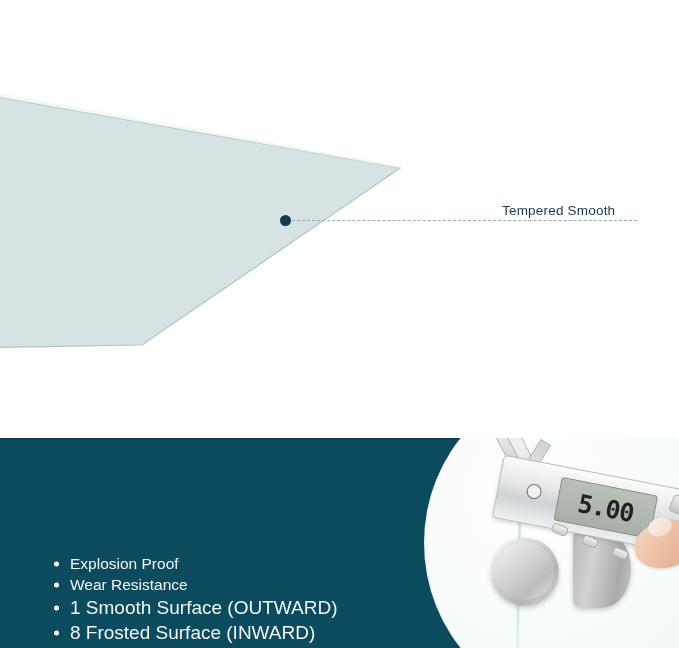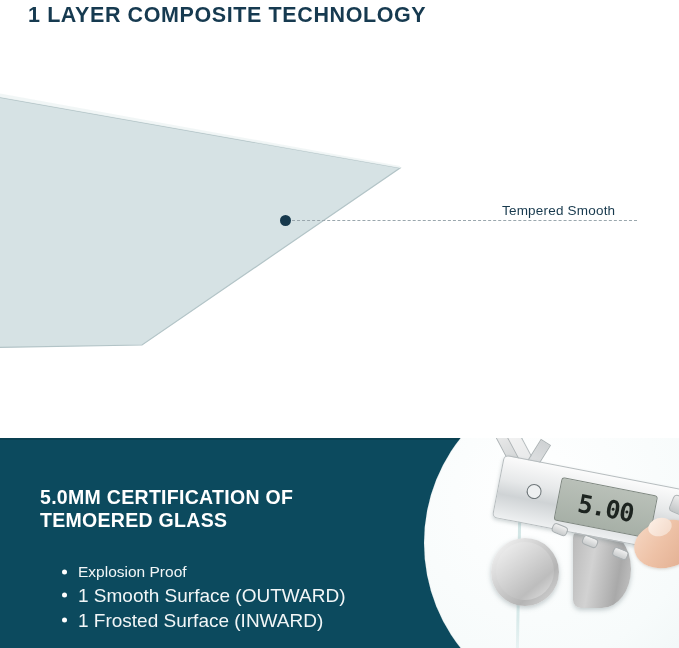--- a/index.html
+++ b/index.html
@@ -47,21 +47,21 @@
     position:absolute;left:0;top:438px;width:679px;height:210px;
     background:#0c4a5e;overflow:hidden;
   }
   #panel-topline{position:absolute;left:0;top:0;width:679px;height:2px;background:#0a4051;}
 
   #panel-heading{
     position:absolute;left:40px;top:48px;width:330px;
     color:#ffffff;font-weight:bold;font-size:19.5px;line-height:23px;
     letter-spacing:0.3px;
   }
-  #bullet-list{position:absolute;left:40px;top:108px;width:340px;list-style:none;margin:16px;padding:0;}
+  #bullet-list{position:absolute;left:40px;top:108px;width:340px;list-style:none;margin:8px;padding:0;}
   #bullet-list li{
     color:#f2f6f7;position:relative;padding-left:22px;
     white-space:nowrap;
   }
   #bullet-list li::before{
     content:"";position:absolute;left:6px;top:50%;transform:translateY(-50%);
     width:5px;height:5px;border-radius:50%;background:#ffffff;
   }
   #bullet-list li.small{font-size:15.5px;line-height:20.5px;}
   #bullet-list li.large{font-size:19px;line-height:25px;}
@@ -158,41 +158,40 @@
     background:linear-gradient(140deg,#fdf0e7,#f3d9c8);transform:rotate(-16deg);
   }
 </style>
 </head>
 <body>
 
 <div id="page">
 
   <div id="top-section">
 
-    <div id="page-title">1 LAYER COMPOSITE TECHNOLOGY</div>
 
     <svg id="glass-pane" viewBox="0 0 430 300" preserveAspectRatio="none">
       <polygon points="-30,22 -34,278 142,275 400,98" fill="#d6e2e4" stroke="#b3c4c7" stroke-width="1.2"></polygon>
       <polygon points="-30,18 400,96 400,98 -30,22" fill="#eef4f5" opacity="0.85"></polygon>
     </svg>
 
     <div id="leader-line"></div>
     <div id="leader-dot"></div>
     <div id="tempered-label">Tempered Smooth</div>
   </div>
 
   <div id="bottom-panel">
     <div id="panel-topline"></div>
 
-    <div id="panel-heading">5.0MM CERTIFICATION OF TEMOERED GLASS</div>
 
     <ul id="bullet-list">
       <li class="small">Explosion Proof</li>
+      <li class="small">Wear Resistance</li>
       <li class="large">1 Smooth Surface (OUTWARD)</li>
-      <li class="large">1 Frosted Surface (INWARD)</li>
+      <li class="large">8 Frosted Surface (INWARD)</li>
     </ul>
 
     <div id="photo-area">
       <div id="white-disc"></div>
       <div id="glass-edge"></div>
 
       <div class="standoff" id="standoff-back"></div>
       <div class="standoff" id="standoff-front"></div>
 
       <div id="caliper">

